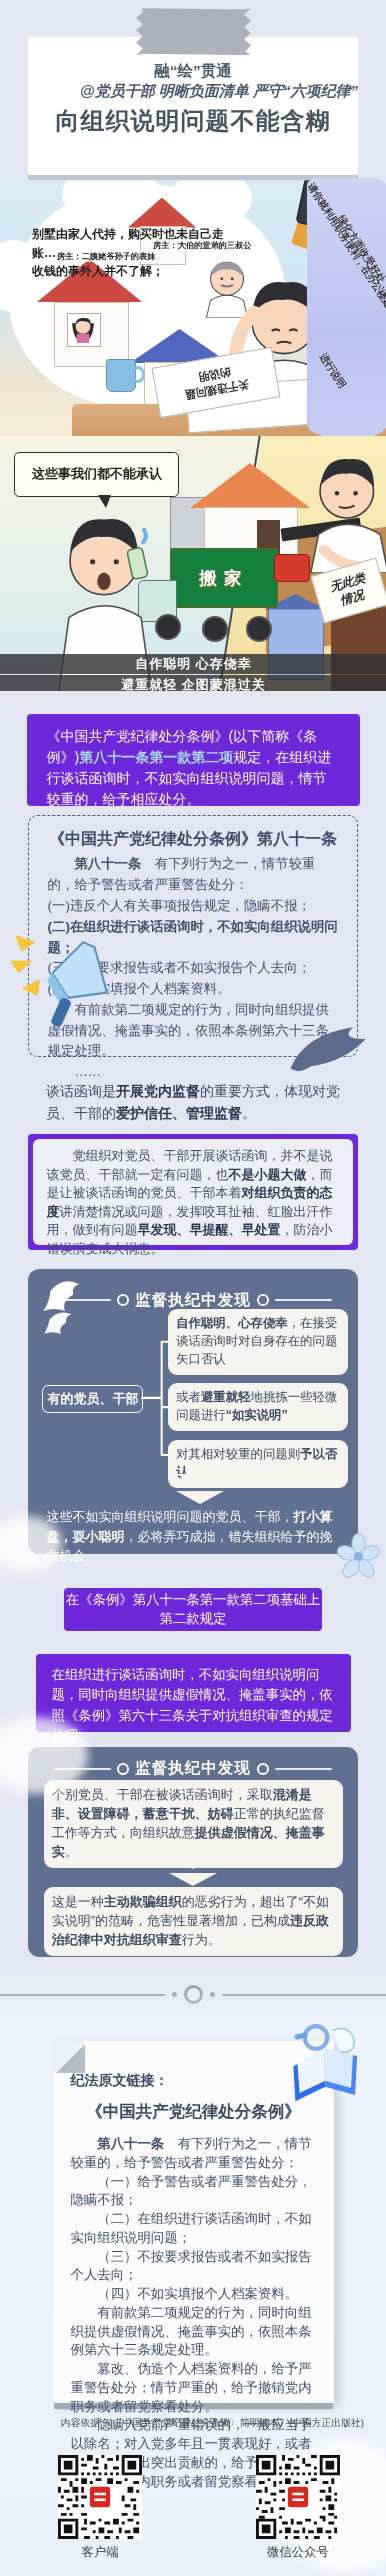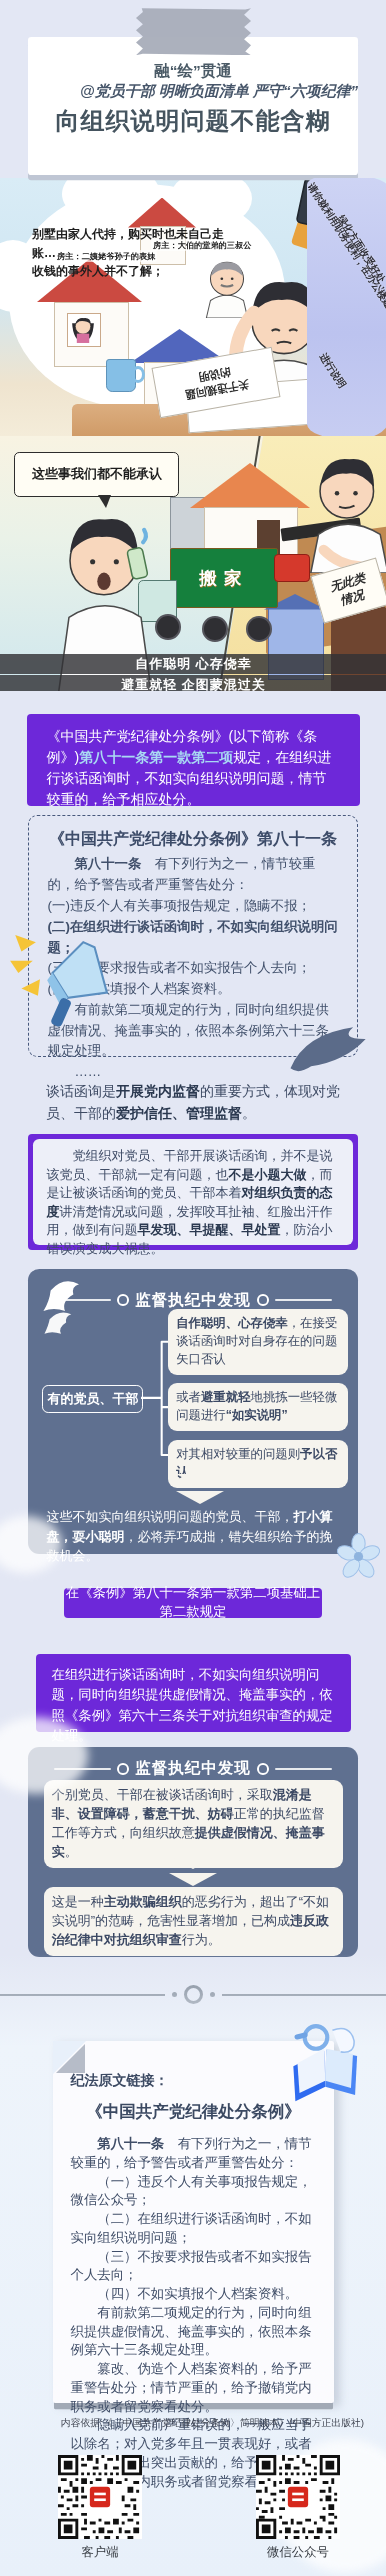--- a/index.html
+++ b/index.html
@@ -78,21 +78,21 @@
   .find-title{position:absolute;left:26px;right:26px;display:flex;align-items:center;gap:6.2px;}
   .tline{flex:1;height:1.5px;background:rgba(255,255,255,.85);border-radius:1px;}
   .tring{width:7.7px;height:7.7px;border:2.6px solid #fff;border-radius:50%;}
   .ttext{font-size:15.5px;font-weight:800;letter-spacing:1px;}
   .subject{position:absolute;border:1.5px solid #fff;border-radius:6.2px;display:flex;align-items:center;justify-content:center;
     font-size:13px;font-weight:700;color:#fff;}
   .wbox{position:absolute;background:#f6f4ee;border-radius:9px;color:#3c4964;font-size:12.4px;line-height:1.45;
     padding:6.2px 8.2px;box-sizing:border-box;}
   .chev{width:0;height:0;border-left:24px solid transparent;border-right:24px solid transparent;border-top:13.4px solid #f6f4ee;}
   .concl{position:absolute;font-size:13px;line-height:1.5;color:#fff;}
-  .pill{left:64px;top:1588px;width:258px;height:30px;display:flex;flex-direction:column;align-items:center;justify-content:center;
+  .pill{left:64px;top:1588px;width:258px;height:43px;display:flex;flex-direction:column;align-items:center;justify-content:center;
     font-size:13.4px;line-height:1.4;}
   .basis{left:36px;top:1654px;width:315px;height:78px;padding:11.3px 15.5px;box-sizing:border-box;font-size:13.4px;line-height:1.5;}
   
   .divider{left:0;top:1985px;width:387px;display:flex;align-items:center;gap:6.7px;}
   .dline{flex:1;height:2.1px;background:#6a7585;}
   .ddot{width:5.2px;height:5.2px;border-radius:50%;background:#6a7585;}
   .dring{width:13.4px;height:13.4px;border:3.6px solid #6a7585;border-radius:50%;}
   
   .veil{left:0;top:1954px;width:387px;height:622px;background:linear-gradient(180deg,rgba(238,244,251,0),#eef4fb 93px,#e8f0fa 100%);z-index:0;}
   .lawcard{left:53px;top:2041px;width:281px;height:362px;background:#fbfbfe;border-radius:2.1px;z-index:2;
@@ -389,21 +389,21 @@
   <div class="abs veil"></div>
   <div class="cloudy" style="left:-15.5px;top:1717px;width:103px;height:77px;"></div>
   <div class="cloudy" style="left:-10.3px;top:1516px;width:72px;height:57px;"></div>
   <div class="cloudy" style="left:278px;top:2439px;width:134px;height:134px;"></div>
 
   <div class="abs lawcard">
     <div class="law-label">纪法原文链接：</div>
     <div class="law-title">《中国共产党纪律处分条例》</div>
     <div class="law-body">
       <p><span class="b">第八十一条</span><span>　有下列行为之一，情节较重的，给予警告或者严重警告处分：</span></p>
-      <p>（一）违反个人有关事项报告规定，微信公众号；</p>
+      <p>（一）给予警告或者严重警告处分，隐瞒不报；</p>
       <p>（二）在组织进行谈话函询时，不如实向组织说明问题；</p>
       <p>（三）不按要求报告或者不如实报告个人去向；</p>
       <p>（四）不如实填报个人档案资料。</p>
       <p>有前款第二项规定的行为，同时向组织提供虚假情况、掩盖事实的，依照本条例第六十三条规定处理。</p>
       <p>篡改、伪造个人档案资料的，给予严重警告处分；情节严重的，给予撤销党内职务或者留党察看处分。</p>
       <p>隐瞒入党前严重错误的，一般应当予以除名；对入党多年且一贯表现好，或者在工作中作出突出贡献的，给予严重警告、撤销党内职务或者留党察看处分。</p>
     </div>
   </div>
   <div class="abs fold-ear"></div>
   <div class="abs fold-cover"></div>

